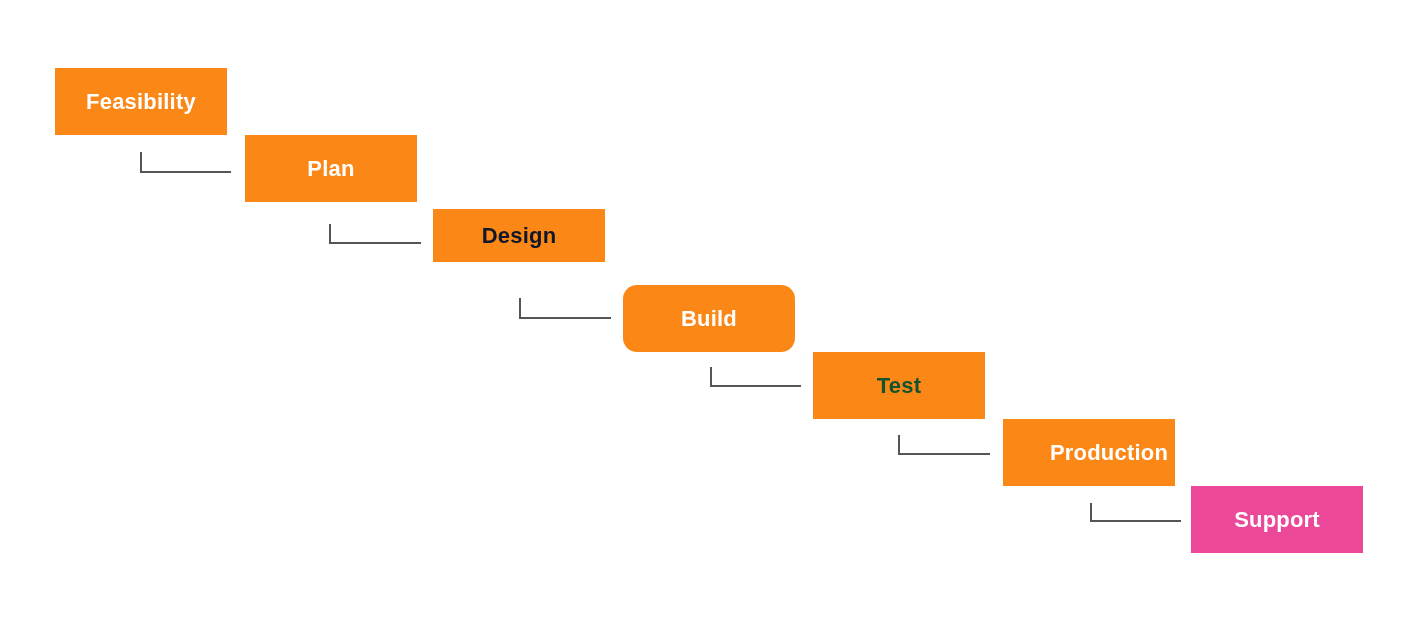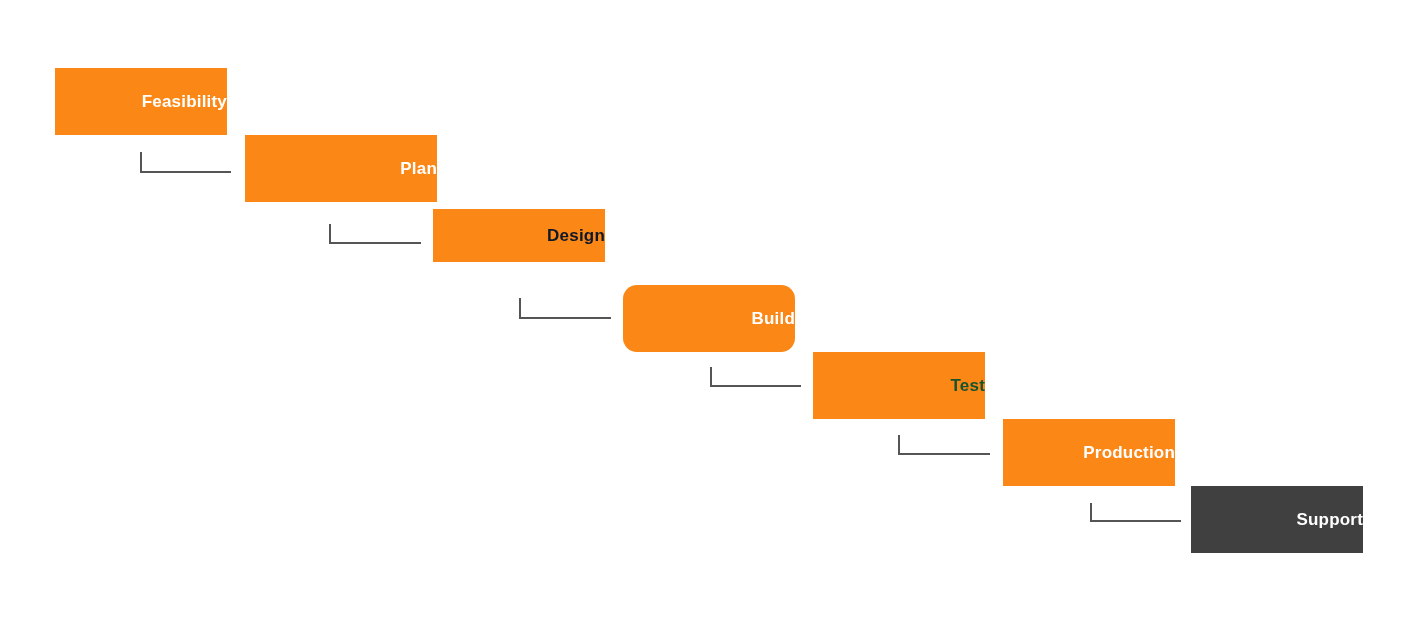--- a/index.html
+++ b/index.html
@@ -18,25 +18,25 @@
     position: relative;
     width: 1410px;
     height: 639px;
     background: #ffffff;
   }
   .phase-box {
     position: absolute;
     box-sizing: border-box;
     display: flex;
     align-items: center;
-    justify-content: flex-end;
+    justify-content: center;
     background: #FA8716;
     color: #ffffff;
     font-family: "Liberation Sans", sans-serif;
-    font-size: 17px;
+    font-size: 22px;
     font-weight: bold;
     letter-spacing: 0.2px;
     line-height: 1;
     user-select: none;
   }
   .connector {
     position: absolute;
     pointer-events: none;
   }
   .connector svg {
@@ -79,32 +79,32 @@
         <svg width="94" height="22" viewBox="0 0 94 22">
           <path d="M 1 1 L 1 19 L 91 19" fill="none" stroke="#555555" stroke-width="2" stroke-linecap="butt" stroke-linejoin="miter"></path>
         </svg>
       </div>
     </div>
 
   <div id="phase-layer">
       <div class="phase-box" style="left: 55px; top: 68px; width: 172px; height: 67px; background: rgb(250, 135, 22); color: rgb(255, 255, 255);">
         <span>Feasibility</span>
       </div>
-      <div class="phase-box" style="left: 245px; top: 135px; width: 192px; height: 67px; background: rgb(250, 135, 22); color: rgb(255, 255, 255);">
+      <div class="phase-box" style="left: 245px; top: 135px; width: 172px; height: 67px; background: rgb(250, 135, 22); color: rgb(255, 255, 255);">
         <span>Plan</span>
       </div>
       <div class="phase-box" style="left: 433px; top: 209px; width: 172px; height: 53px; background: rgb(250, 135, 22); color: #0f172a;">
         <span>Design</span>
       </div>
       <div class="phase-box" style="left: 623px; top: 285px; width: 172px; height: 67px; background: rgb(250, 135, 22); color: rgb(255, 255, 255); border-radius: 14px;">
         <span>Build</span>
       </div>
       <div class="phase-box" style="left: 813px; top: 352px; width: 172px; height: 67px; background: rgb(250, 135, 22); color: #14532d;">
         <span>Test</span>
       </div>
       <div class="phase-box" style="left: 1003px; top: 419px; width: 172px; height: 67px; background: rgb(250, 135, 22); color: rgb(255, 255, 255); padding-left: 40px;">
         <span>Production</span>
       </div>
-      <div class="phase-box" style="left: 1191px; top: 486px; width: 172px; height: 67px; background: #404040; color: rgb(255, 255, 255);">
+      <div class="phase-box" style="left: 1191px; top: 486px; width: 172px; height: 67px; background: #ec4899; color: rgb(255, 255, 255);">
         <span>Support</span>
       </div>
     </div>
 </div>
 
 </body></html>

